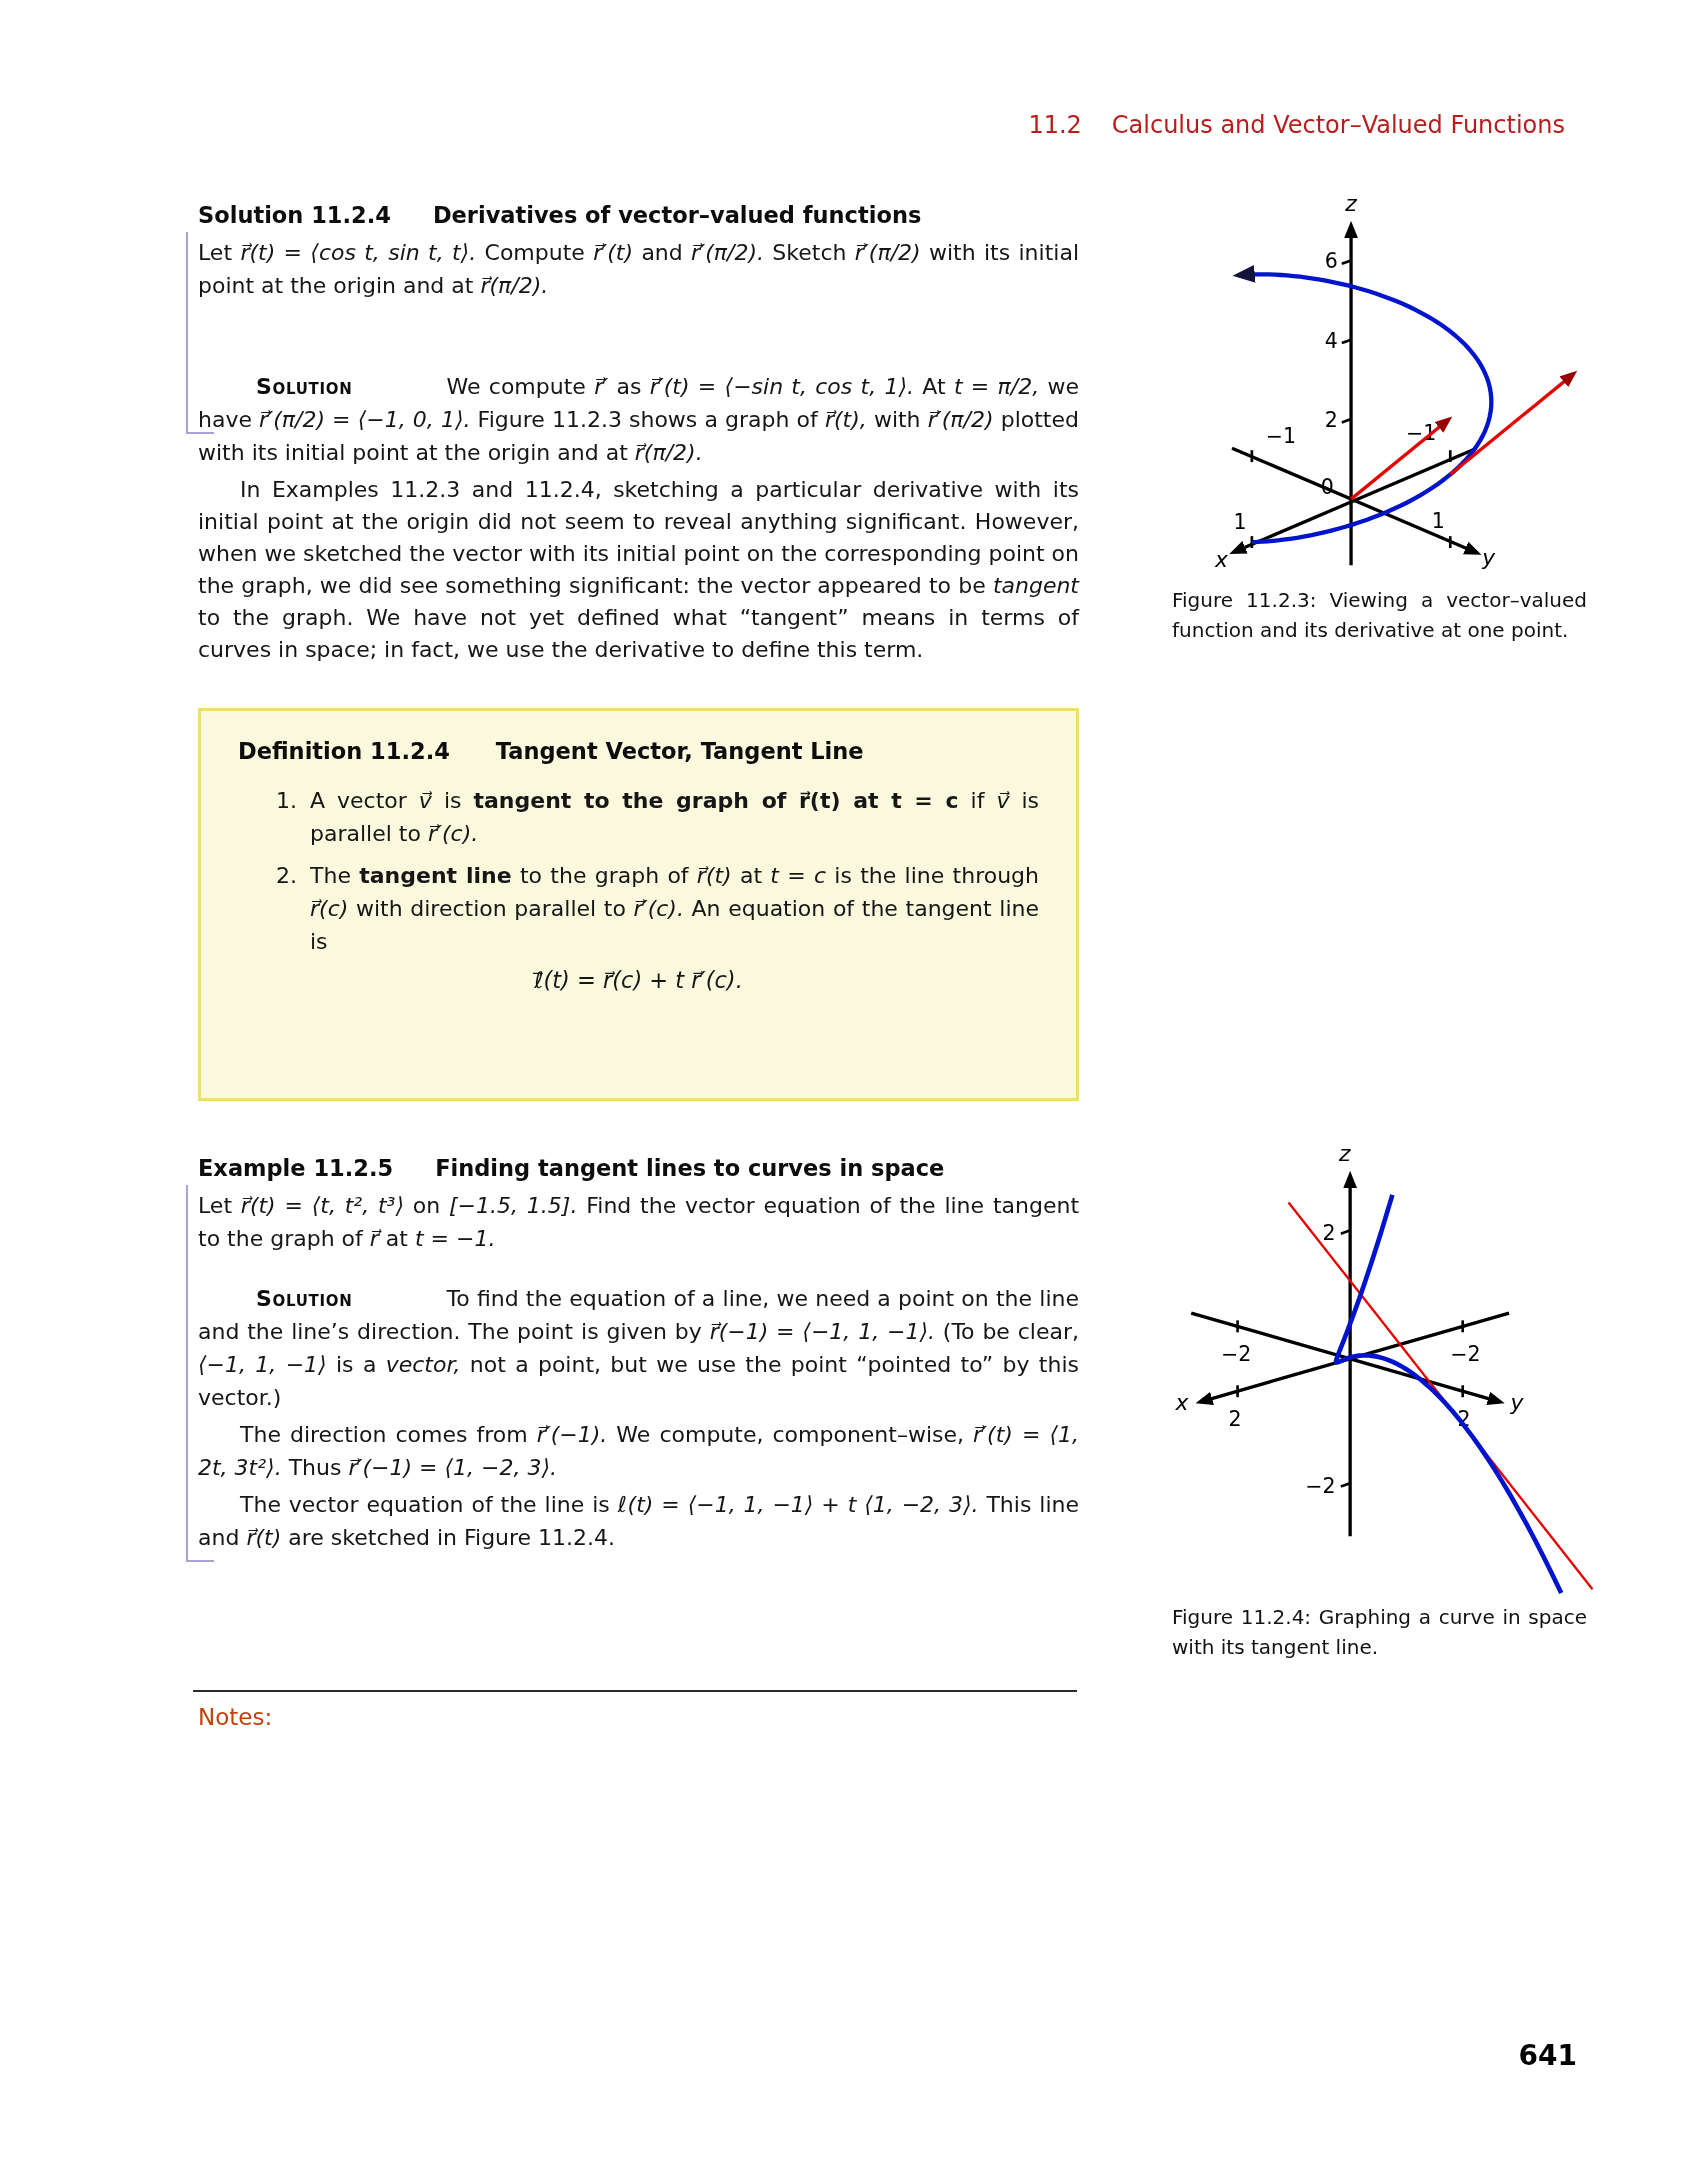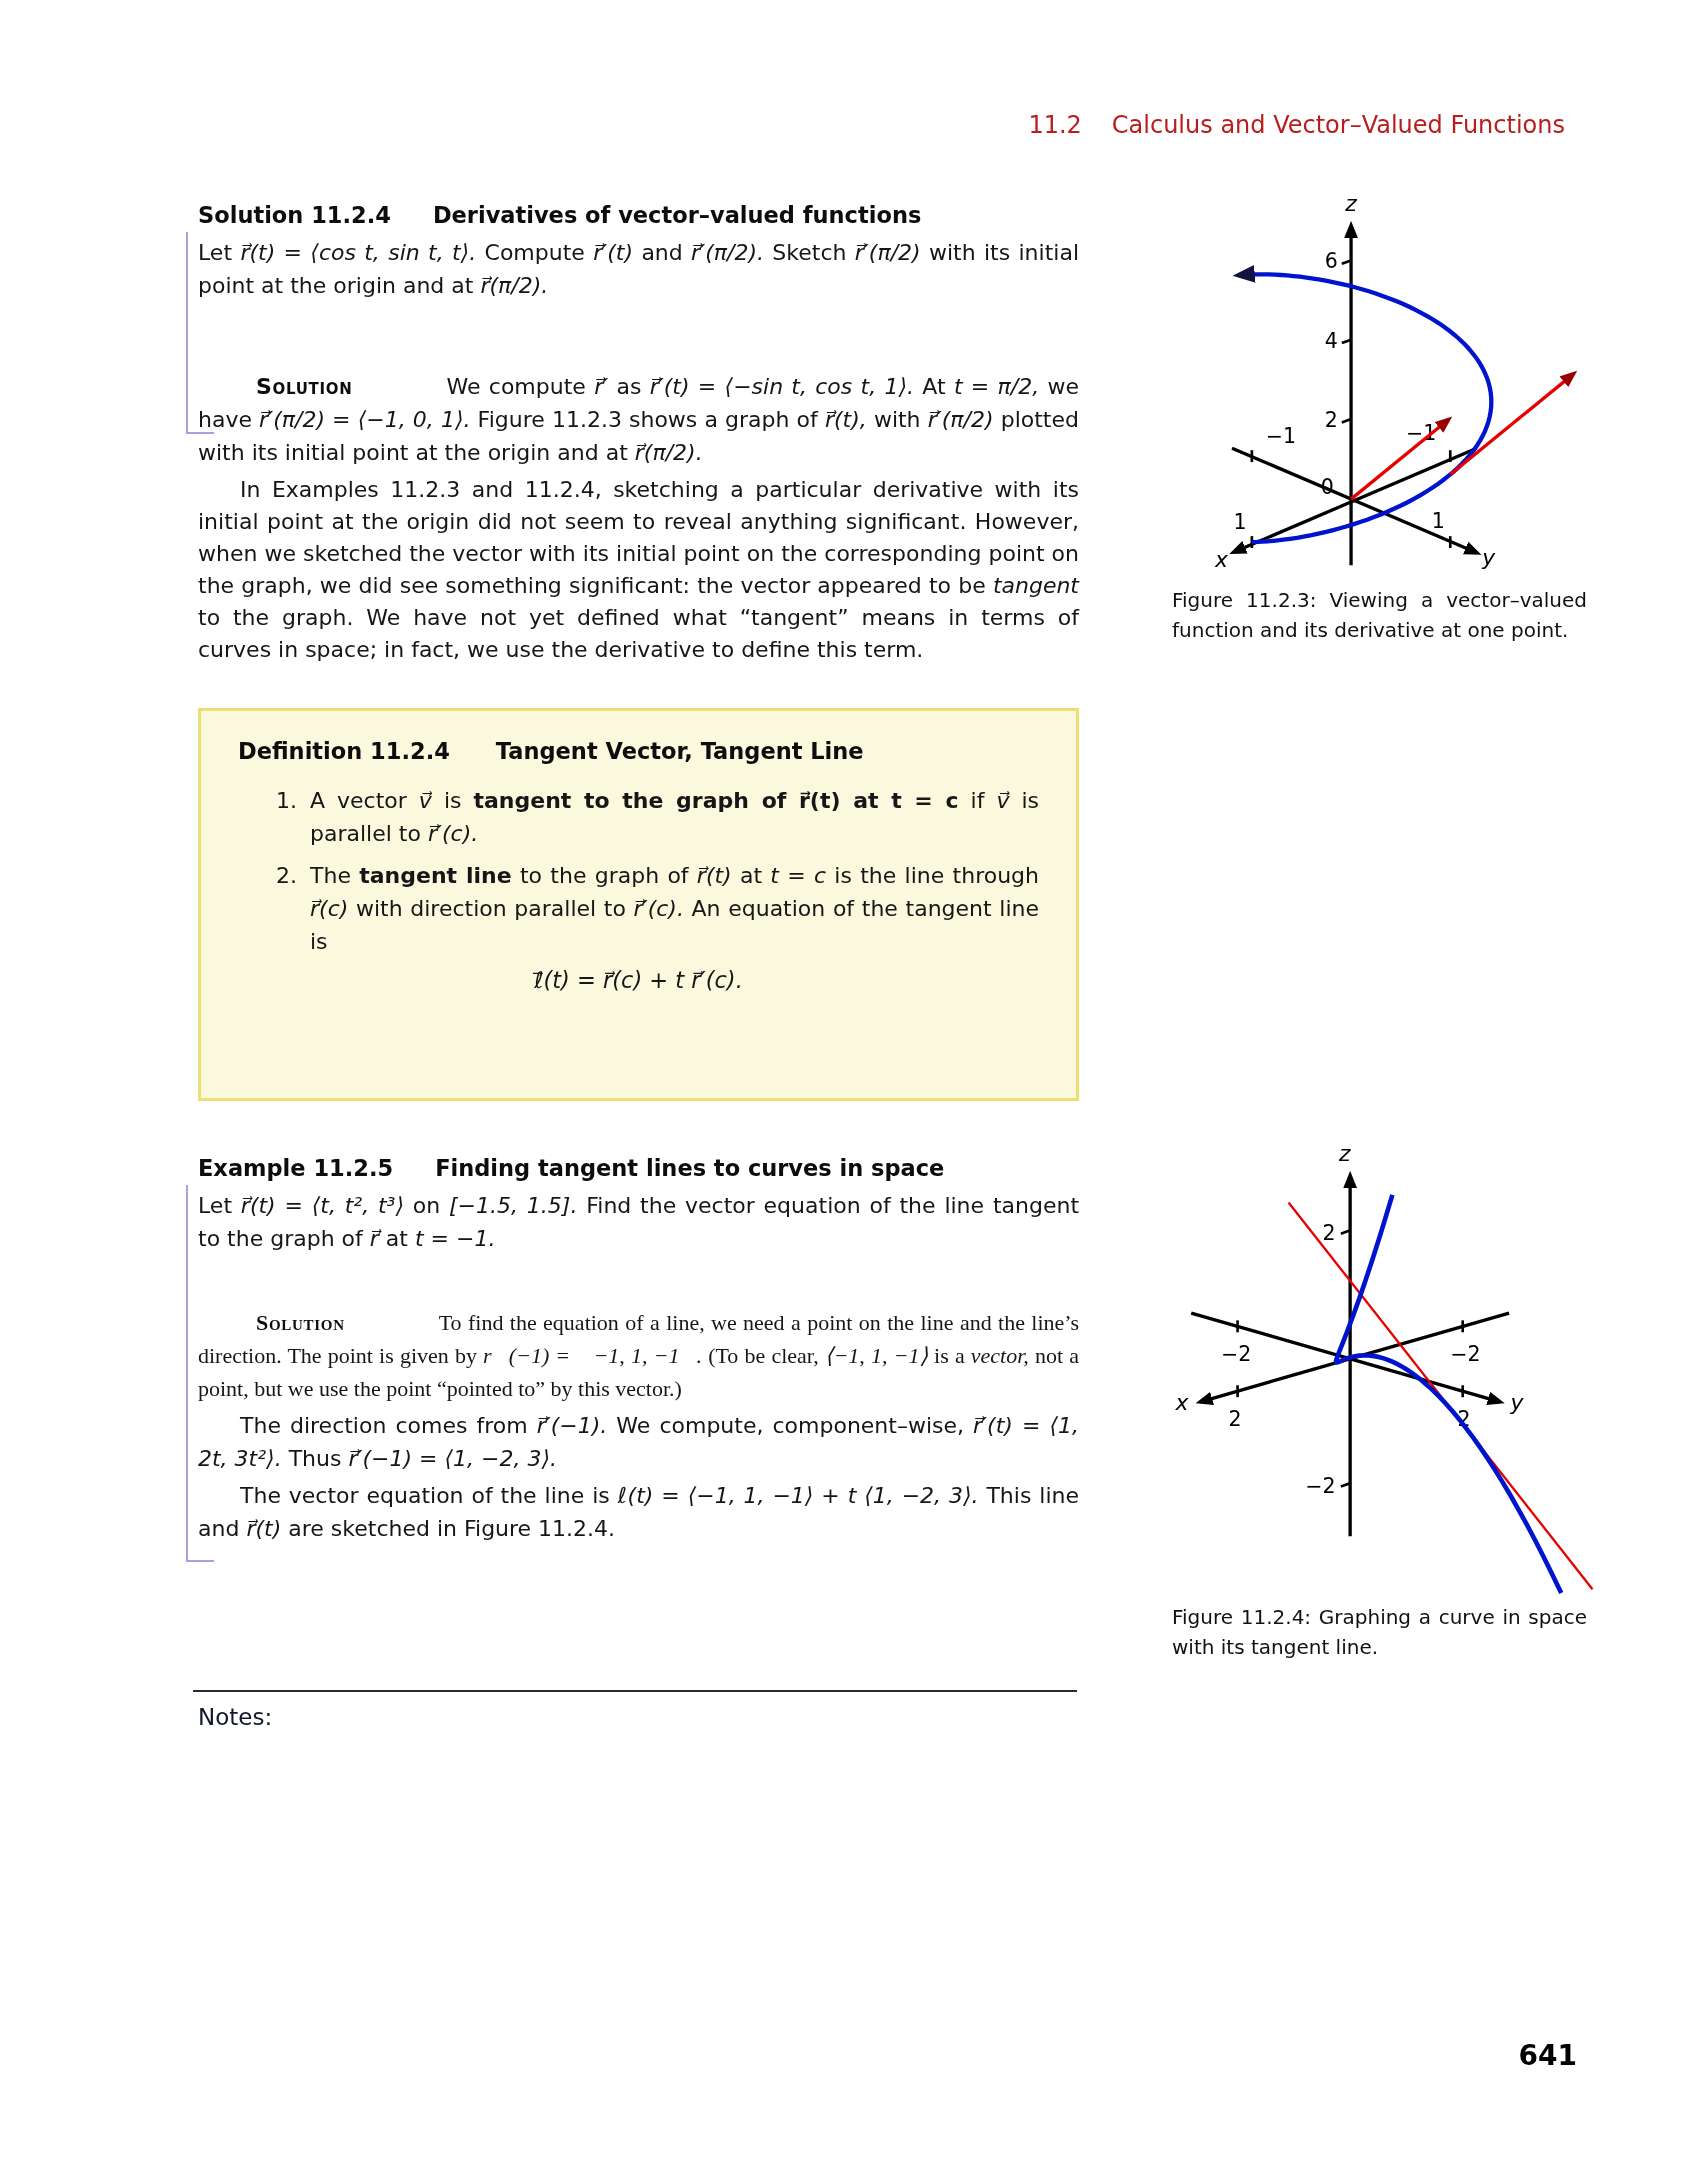--- a/index.html
+++ b/index.html
@@ -35,21 +35,21 @@
   }
   .def-title { font-size:22.5px; font-weight:bold; margin-bottom:20px; color:#0d0d0d; }
   .def-title .gap { display:inline-block; width:46px; }
   .def-intro { margin-bottom:16px; }
   .def-li { display:flex; margin:0 0 9.3px 38px; }
   .def-li .num { width:34px; flex:0 0 34px; }
   .def-li .li-text { flex:1; text-align:justify; }
   .def-eq { text-align:center; font-style:italic; font-size:22.5px; margin-top:6.6px; }
   .caption { font-size:20px; line-height:30px; text-align:justify; color:#111; }
   .hrule { position:absolute; left:193px; top:1690px; width:884px; height:2px; background:#2b2b2b; }
-  .notes { position:absolute; left:198px; top:1704px; font-size:23px; color:#0f172a;text-align:right; }
+  .notes { position:absolute; left:198px; top:1704px; font-size:23px; color:#c2410c;text-align:right; }
   .pagenum { position:absolute; right:110px; top:2039px; font-size:28px; font-weight:bold; color:#000; }
   i { font-style:italic; }
   b { font-weight:bold; }
   svg text { font-family:"DejaVu Sans", sans-serif; }
 </style>
 </head>
 <body>
 
 <div class="abs header">
   <span>11.2</span>
@@ -83,21 +83,21 @@
   </div>
   <div class="def-eq">ℓ⃗(t) = r⃗(c) + t r⃗′(c).</div>
 </div>
 
 <section class="ex-section" style="top:1155px;">
   <div class="ex-rule" style="top:30px; height:377px;"></div>
   <div class="ex-head">
     <span>Example 11.2.5</span><span class="gap"></span><span>Finding tangent lines to curves in space</span>
   </div>
   <p class="body-text" style="margin-top:8px;">Let <i>r⃗(t) = ⟨t, t², t³⟩</i> on <i>[−1.5, 1.5].</i> Find the vector equation of the line tangent to the graph of <i>r⃗</i> at <i>t = −1.</i></p>
-  <p class="body-text sol-para" style="margin-top:51px; text-indent:58px;font-family:Liberation Serif, serif;">
+  <p class="body-text sol-para" style="margin-top:27px; text-indent:58px;">
     <span class="sol-label">Solution</span><span>To find the equation of a line, we need a point on the line and the line’s direction. The point is given by <i>r⃗(−1) = ⟨−1, 1, −1⟩.</i> (To be clear, <i>⟨−1, 1, −1⟩</i> is a <i>vector,</i> not a point, but we use the point “pointed to” by this vector.)</span>
   </p>
   <p class="body-text indent-first" style="margin-top:4px;">The direction comes from <i>r⃗′(−1).</i> We compute, component–wise, <i>r⃗′(t) = ⟨1, 2t, 3t²⟩.</i> Thus <i>r⃗′(−1) = ⟨1, −2, 3⟩.</i></p>
   <p class="body-text indent-first" style="margin-top:4px;">The vector equation of the line is <i>ℓ(t) = ⟨−1, 1, −1⟩ + t ⟨1, −2, 3⟩.</i> This line and <i>r⃗(t)</i> are sketched in Figure 11.2.4.</p>
 </section>
 
 <svg class="abs" id="fig3-svg" style="left:1151px; top:185px;" width="457" height="410" viewBox="0 0 690 620">
     <defs>
       <marker id="f3ax" viewBox="0 0 10 8" refX="7" refY="4" markerWidth="5.2" markerHeight="4.4" orient="auto" markerUnits="strokeWidth">
         <path d="M0,0 L10,4 L0,8 Z" fill="#000000"></path>

